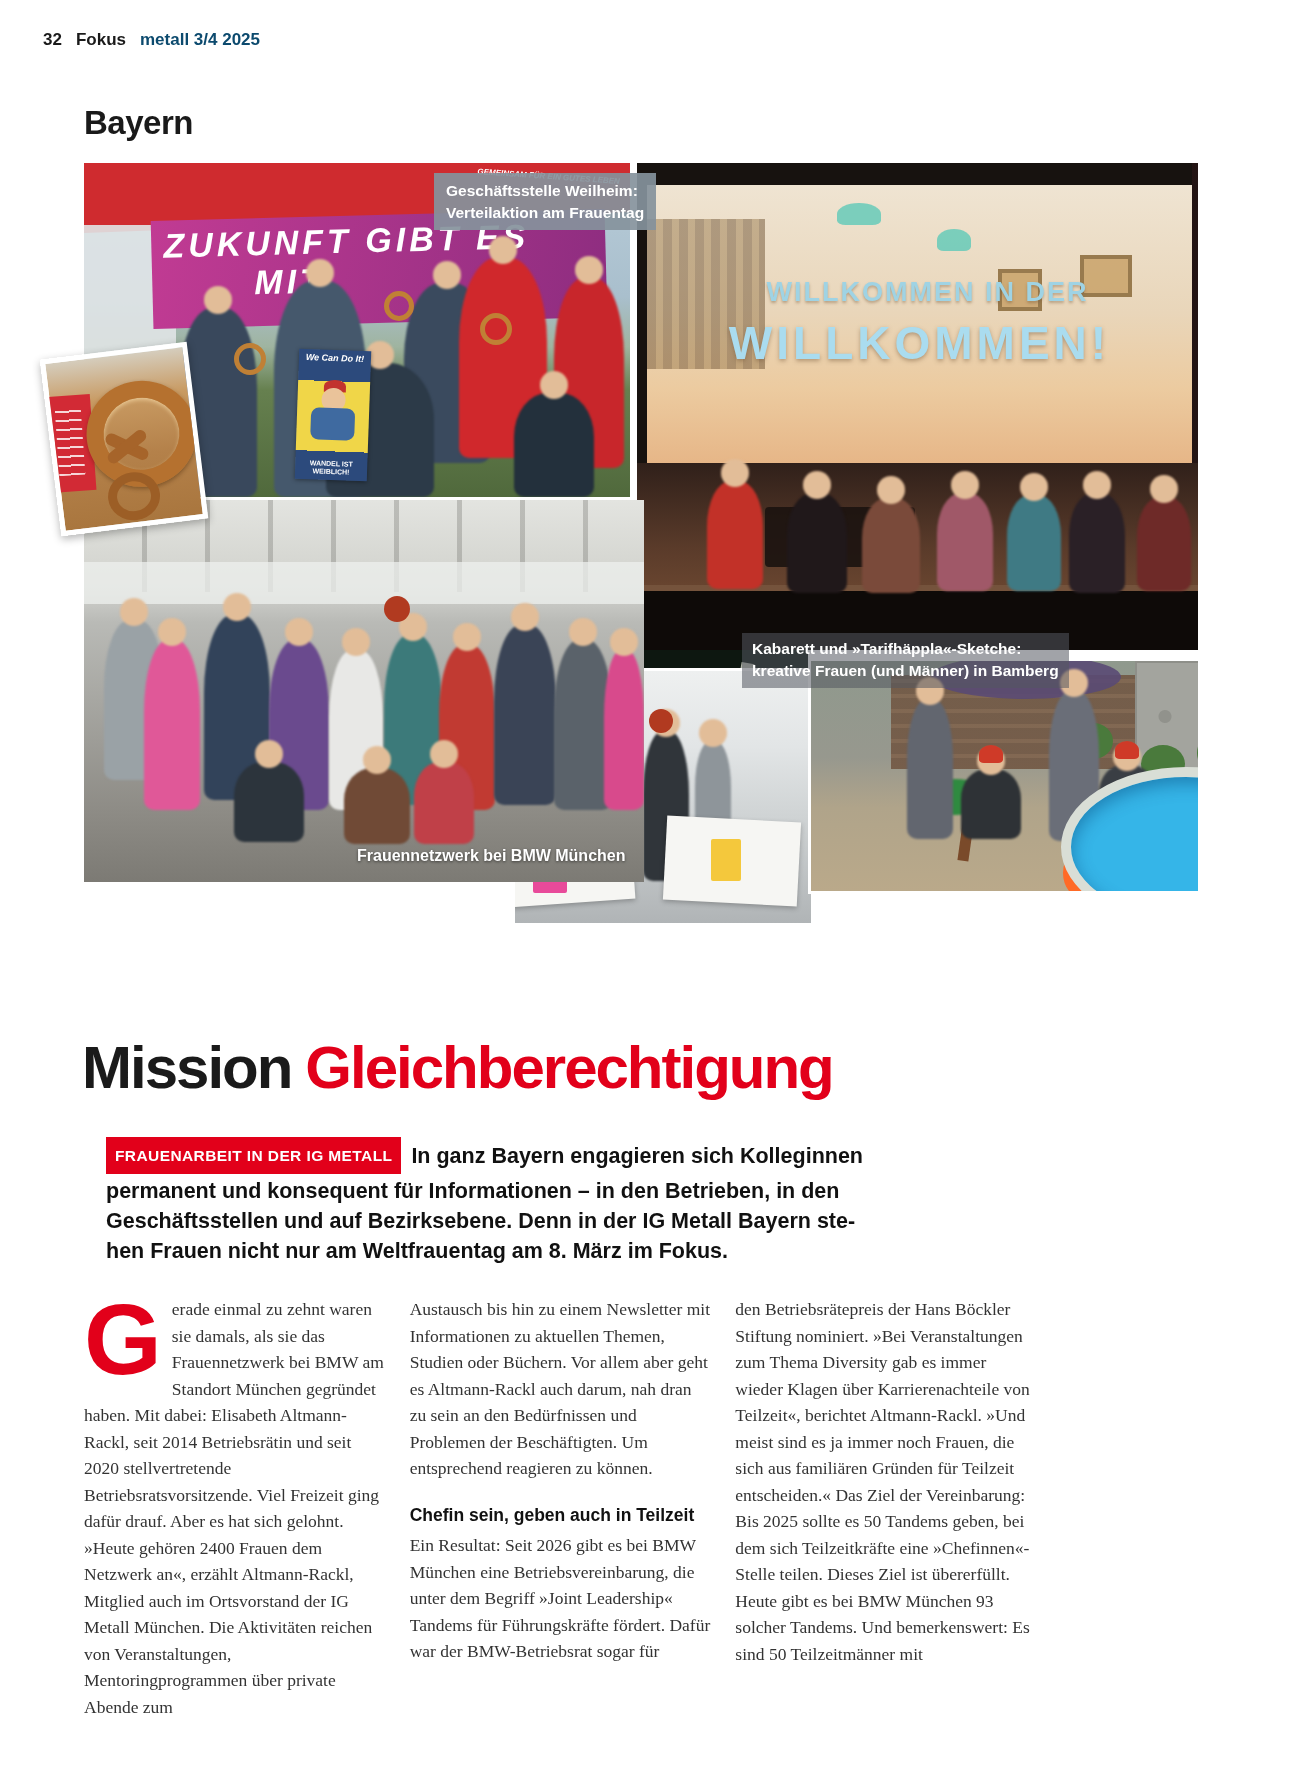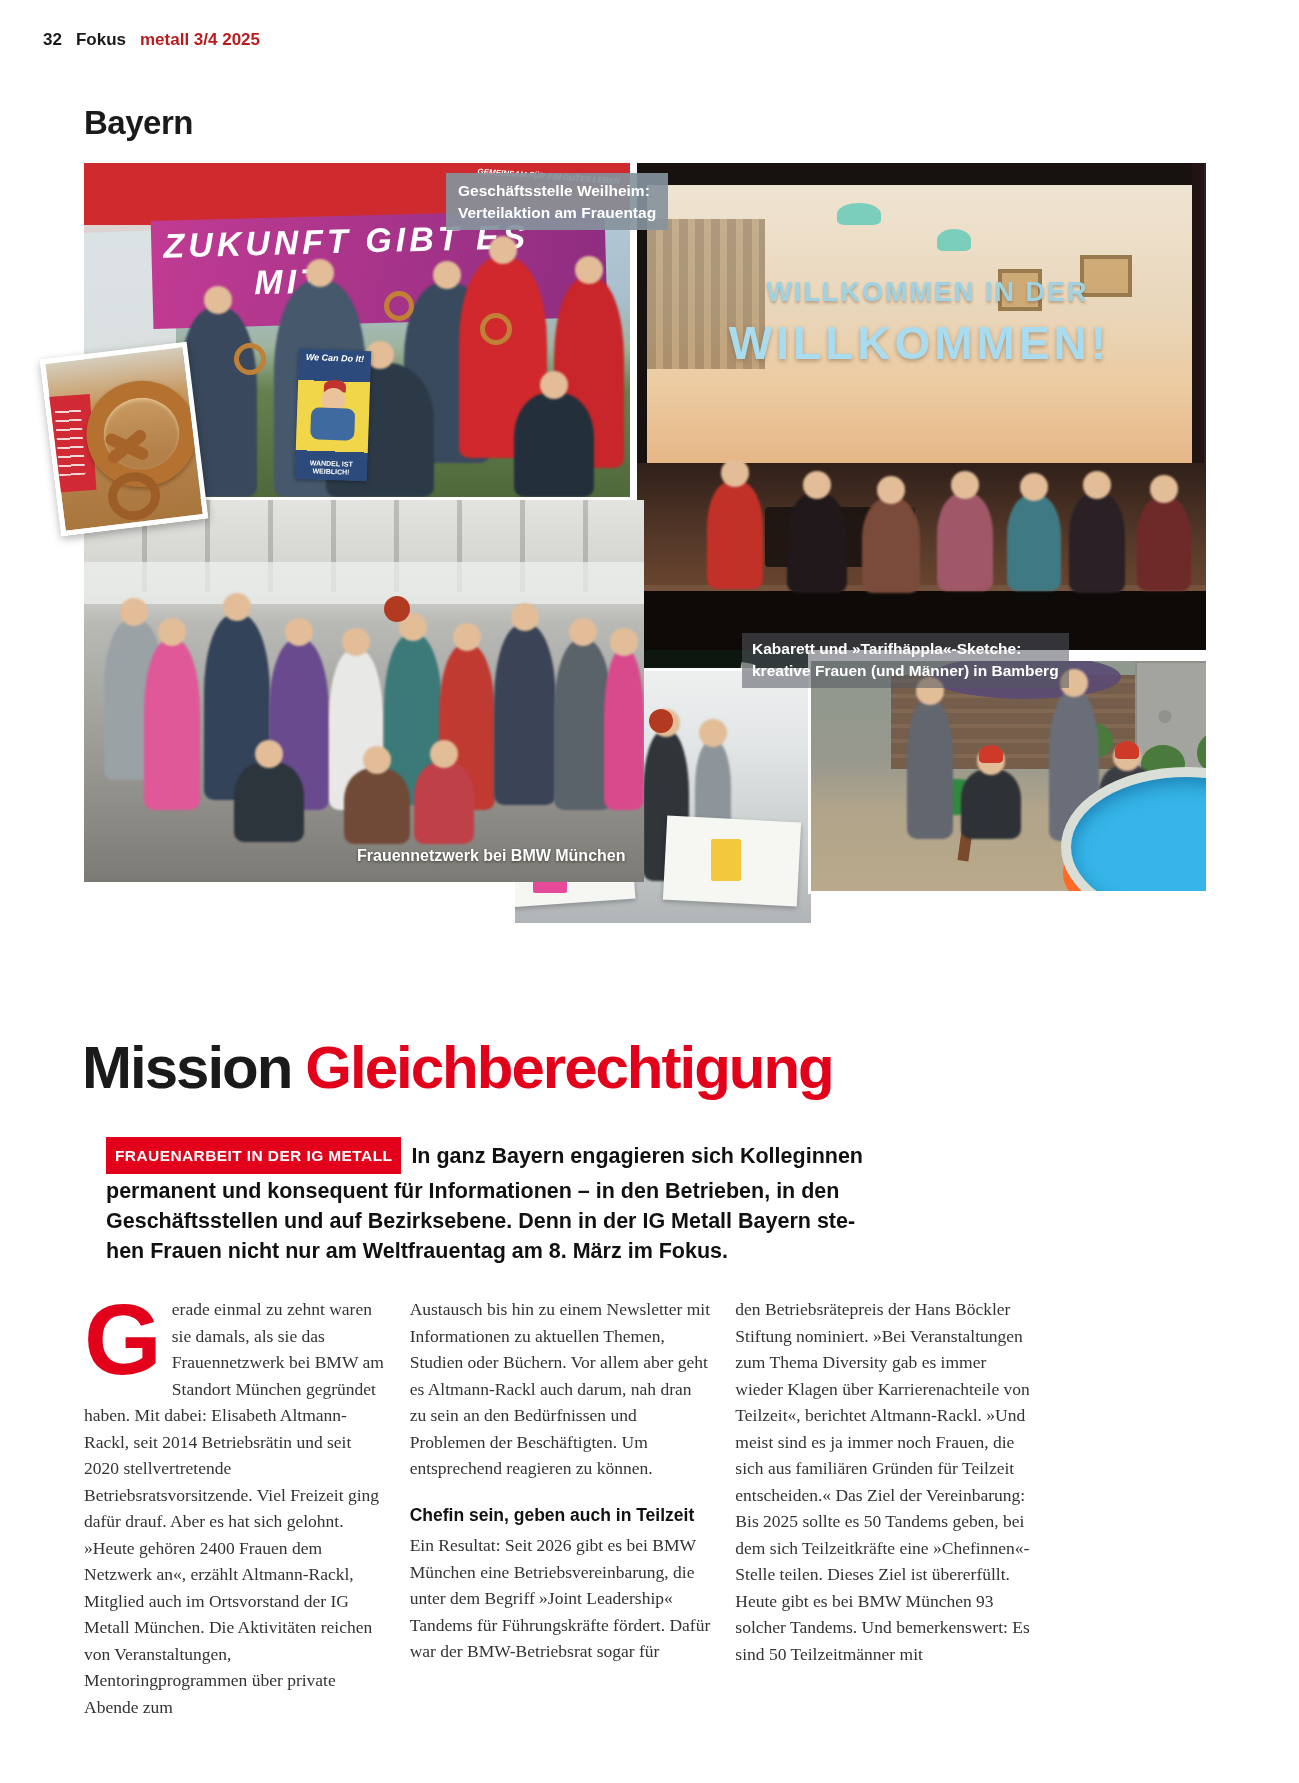--- a/index.html
+++ b/index.html
@@ -1,21 +1,21 @@
 <!DOCTYPE html>
 <html lang="de"><head>
 <meta charset="utf-8">
 <style>
   html,body{margin:0;padding:0;background:#fff;}
   .page{position:relative;width:1198px;height:1783px;background:#fff;overflow:hidden;
-        font-family:"Liberation Sans","DejaVu Sans",sans-serif;color:#1a1a1a;padding-left:8px;}
+        font-family:"Liberation Sans","DejaVu Sans",sans-serif;color:#1a1a1a;}
 
   
   .pagehead{position:absolute;left:43px;top:30px;font-size:17px;font-weight:bold;display:flex;gap:14px;align-items:baseline;}
-  .pagehead .issue{color:#b91c1c;}
+  .pagehead .issue{color:#0c4a6e;}
   .regiontitle{position:absolute;left:84px;top:104px;font-size:33px;font-weight:bold;letter-spacing:-.5px;}
 
   
   .collage{position:absolute;left:0;top:163px;width:1299px;height:770px;}
   .ph{position:absolute;overflow:hidden;}
   .fig{position:absolute;display:block;border-radius:42% 42% 10px 10px;filter:blur(1px);}
   .fig::before{content:"";position:absolute;top:-22px;left:50%;transform:translateX(-50%);
                width:28px;height:28px;border-radius:50%;background:#e2bd98;}
 
   
@@ -108,21 +108,21 @@
   .flyer .txtlines{position:absolute;left:6px;top:10px;width:26px;height:70px;opacity:.9;
         background:repeating-linear-gradient(0deg,rgba(255,255,255,.9) 0 2px,transparent 2px 9px);}
   .bigpret{position:absolute;left:32px;top:28px;width:76px;height:72px;border-radius:50%;
         border:17px solid #b5712f;box-shadow:inset 0 2px 4px rgba(255,230,180,.6),0 2px 4px rgba(60,30,0,.4);}
   .knot1,.knot2{position:absolute;width:46px;height:12px;border-radius:6px;background:#a6642a;}
   .knot1{left:48px;top:86px;transform:rotate(32deg);}
   .knot2{left:48px;top:86px;transform:rotate(-32deg);}
   .smallpret{position:absolute;left:46px;top:118px;width:34px;height:30px;border-radius:50%;border:9px solid #9c5e26;}
 
   
-  .cap-weilheim{position:absolute;left:446px;top:10px;z-index:7;background:rgba(134,146,156,.92);
+  .cap-weilheim{position:absolute;left:434px;top:10px;z-index:7;background:rgba(134,146,156,.92);
         color:#fff;font-weight:bold;font-size:15.5px;line-height:1.4;padding:7px 12px;}
   .cap-kabarett{position:absolute;left:742px;top:470px;z-index:7;background:rgba(84,88,96,.55);
         color:#fff;font-weight:bold;font-size:15.5px;line-height:1.45;padding:5px 10px;}
   .cap-bmw{position:absolute;left:357px;top:684px;z-index:7;color:#fff;font-weight:bold;font-size:16px;
         text-shadow:0 1px 3px rgba(0,0,0,.55);}
 
   
   .headline{position:absolute;left:82px;top:993px;font-size:60px;font-weight:bold;letter-spacing:-2px;white-space:nowrap;}
   .headline .hl-red{color:#e2001a;margin-left:14px;}
   .intro{position:absolute;left:84px;top:1139px;width:820px;font-size:21.5px;font-weight:bold;

